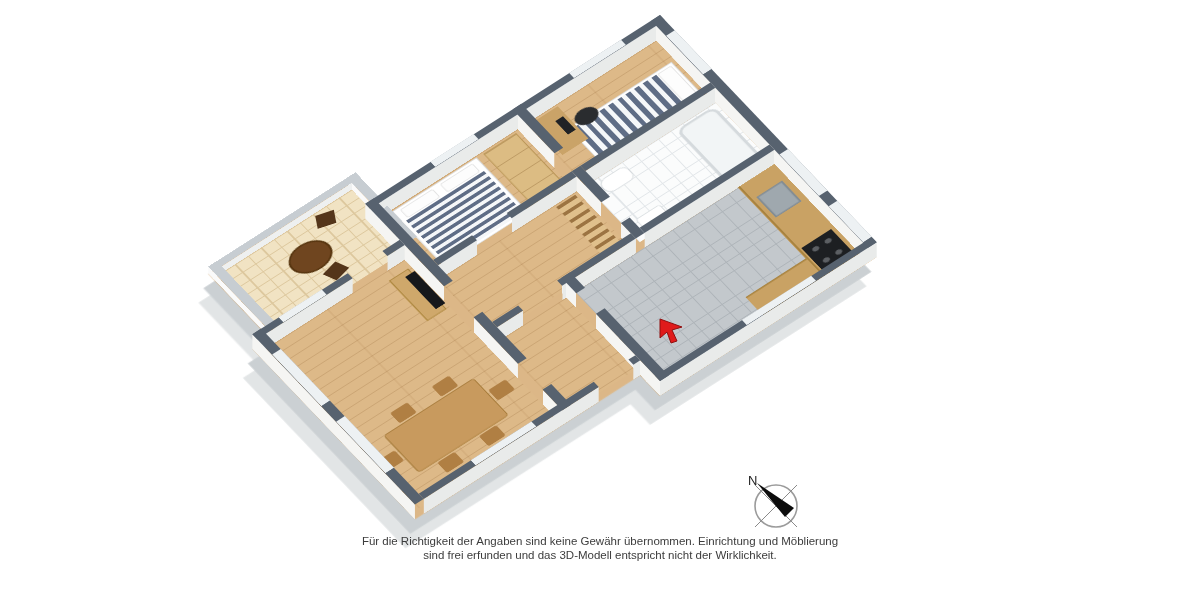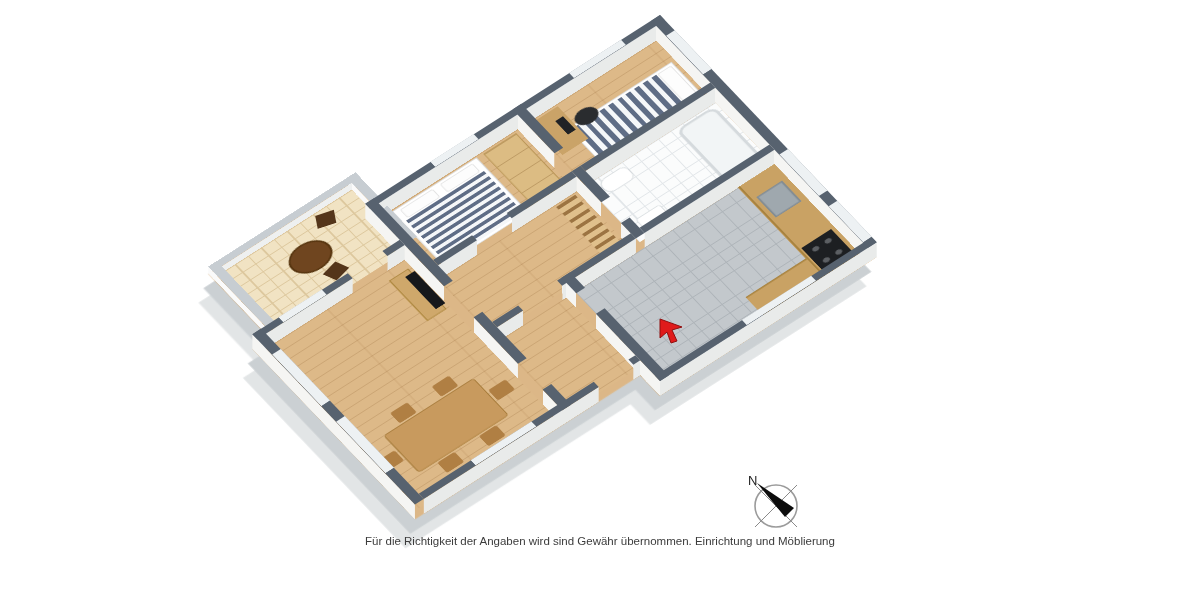--- a/index.html
+++ b/index.html
@@ -167,16 +167,17 @@
 
   <svg class="compass" viewBox="0 0 64 64">
     <circle cx="34" cy="36" r="21" fill="none" stroke="#9b9b9b" stroke-width="1.6"></circle>
     <line x1="13" y1="15" x2="55" y2="57" stroke="#8a8a8a" stroke-width="1"></line>
     <line x1="55" y1="15" x2="13" y2="57" stroke="#8a8a8a" stroke-width="1"></line>
     <polygon points="15,13 52,38 43,47" fill="#0c0c0c"></polygon>
     <text x="6" y="15" font-size="13" fill="#222">N</text>
   </svg>
 
   <div class="disclaimer">
-    <div>Für die Richtigkeit der Angaben wird sind Gewähr übernommen. Einrichtung und Möblierung</div>
+    <div>Für die Richtigkeit der Angaben sind keine Gewähr übernommen. Einrichtung und Möblierung</div>
+    <div>sind frei erfunden und das 3D-Modell entspricht nicht der Wirklichkeit.</div>
   </div>
 
 </div>
 
 </body></html>

